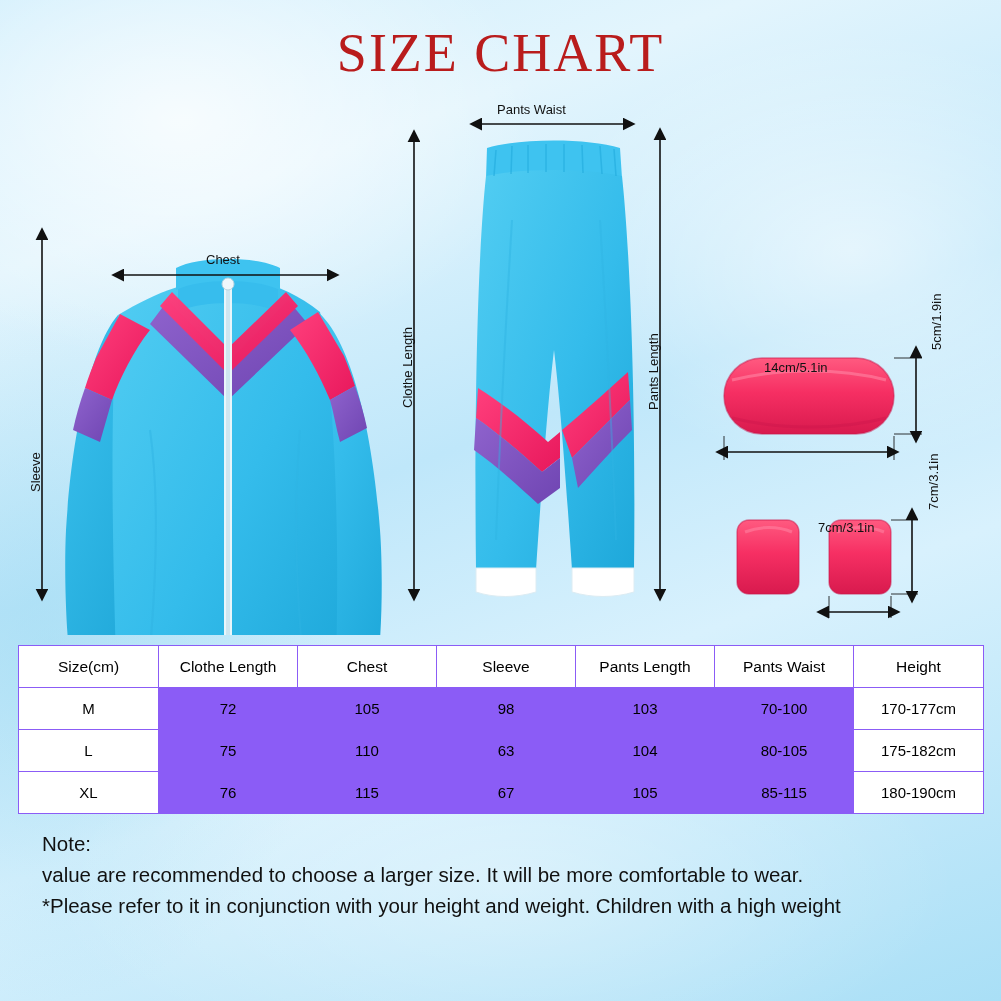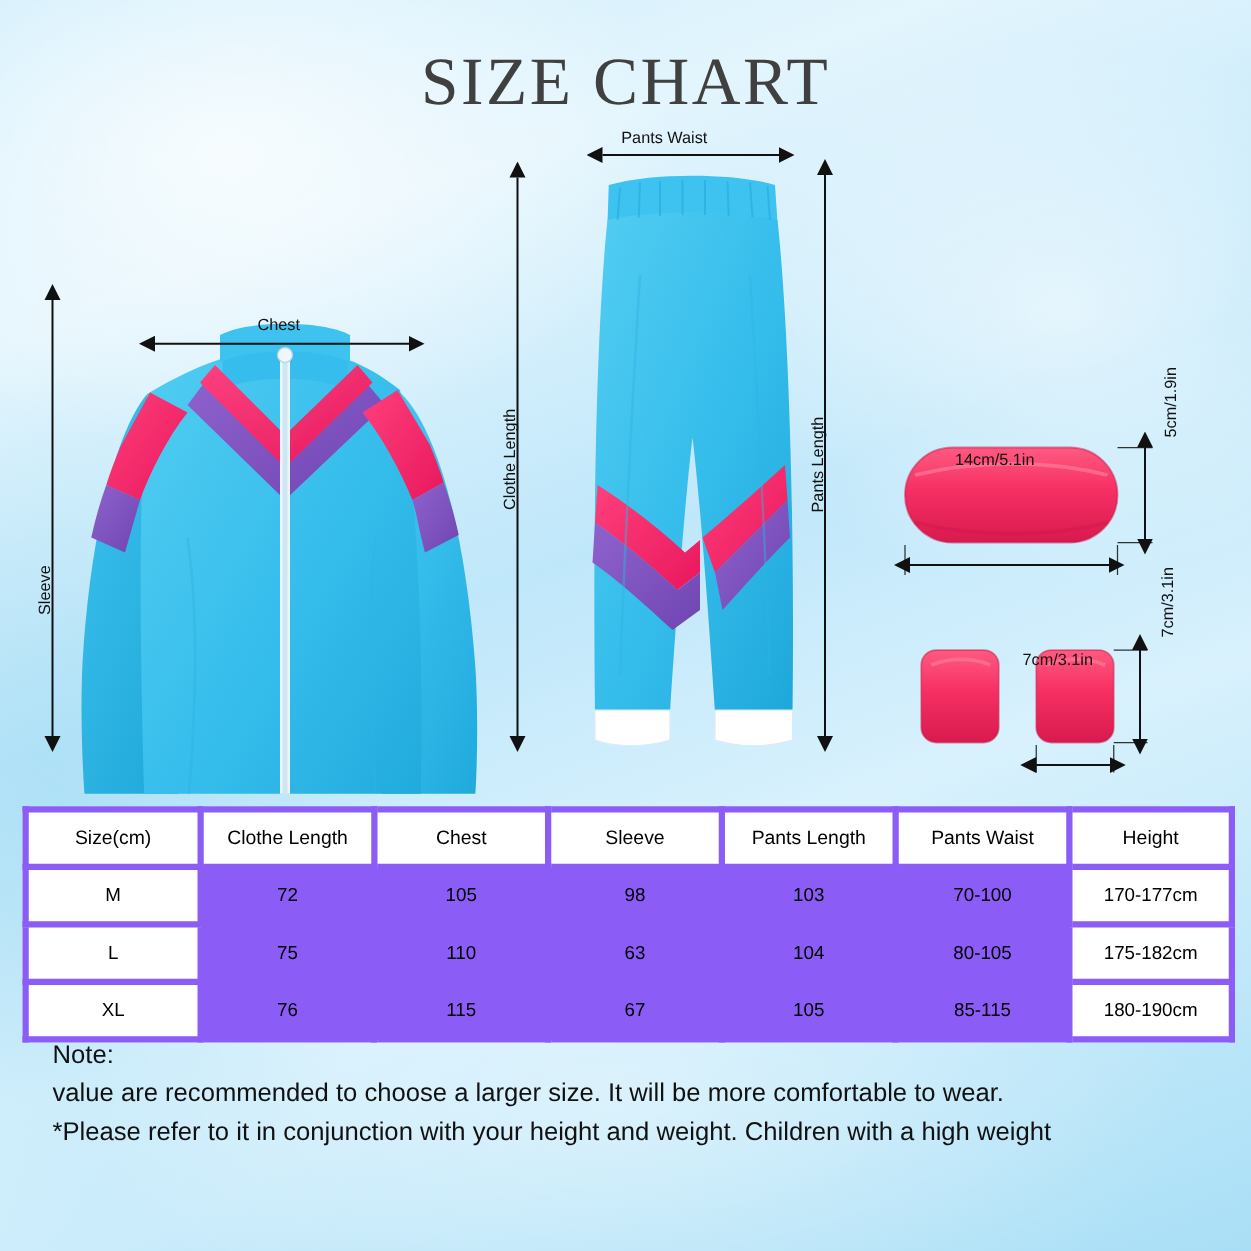--- a/index.html
+++ b/index.html
@@ -27,28 +27,28 @@
   }
   .page {
     position: relative;
     width: 1001px;
     height: 1001px;
   }
 
   
   .title {
     position: absolute;
-    top: 34px;
+    top: 22px;
     left: 0;
     width: 100%;
     text-align: center;
     font-family: "Liberation Serif", serif;
     font-size: 54px;
     letter-spacing: 2px;
-    color: #404040;
+    color: #b91c1c;
     font-weight: 400;
   }
 
   
   .illus {
     position: absolute;
     top: 100px;
     left: 0;
     width: 1001px;
     height: 535px;
@@ -75,21 +75,21 @@
     width: 965px;
   }
   table.size-table {
     border-collapse: collapse;
     width: 965px;
     table-layout: fixed;
     background: #ffffff;
   }
   table.size-table th,
   table.size-table td {
-    border: 5px solid #8b5cf6;
+    border: 1px solid #8b5cf6;
     text-align: center;
     font-size: 15px;
     height: 39px;
     color: #000;
     font-weight: normal;
   }
   table.size-table thead th {
     background: #ffffff;
     font-size: 15.5px;
   }

